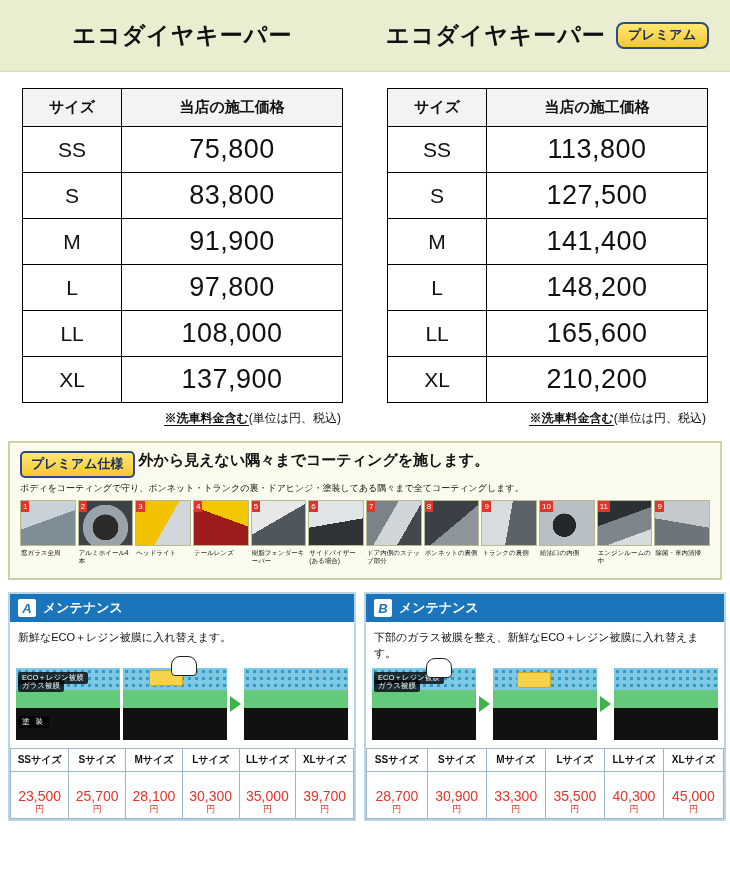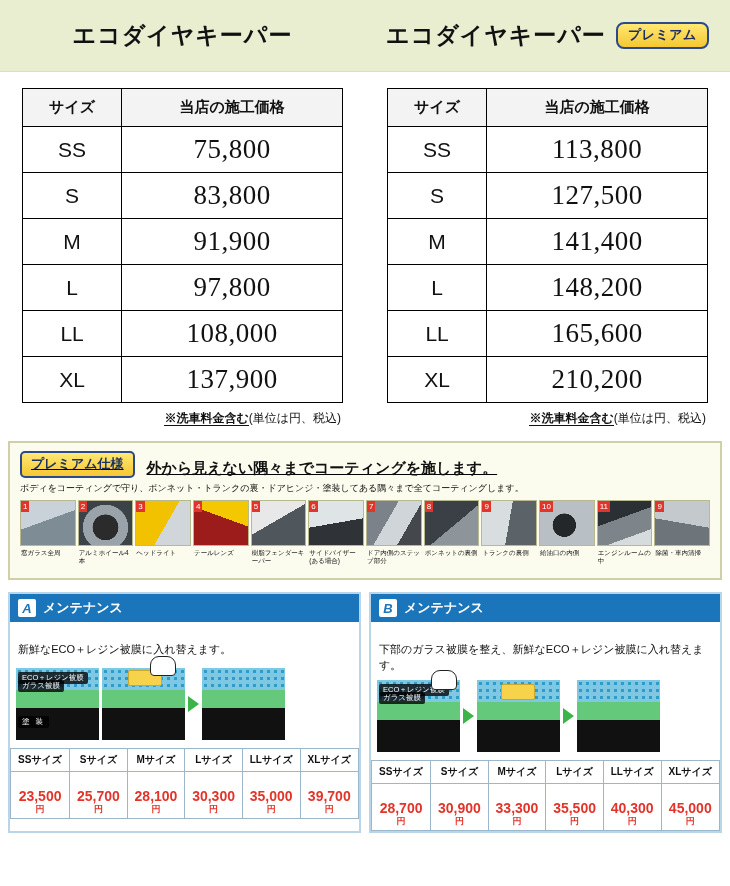--- a/index.html
+++ b/index.html
@@ -74,42 +74,40 @@
     font-size: 21px;
     background: #fff;
     color: #111;
     height: 46px;
   }
   table.price td.price-val {
     font-size: 27px;
     color: #111;
     font-weight: normal;
     letter-spacing: 0.5px;
-    font-family: Liberation Serif, serif;
   }
   .note {
     text-align: right;
     font-size: 12px;
     margin: 7px 2px 0 0;
     color: #111;
   }
   .note b { border-bottom: 1px solid #111; font-weight: bold; }
 
   
   .premium-panel {
     margin: 14px 8px 0 8px;
     border: 2px solid #cfcfa8;
     background: #fbfbee;
     padding: 8px 10px 6px 10px;
   }
   .pp-head {
     display: flex;
-    align-items: flex-end;
-    gap: 12px;
-    text-decoration: underline;
+    align-items: flex-start;
+    gap: 4px;
   }
   .pp-badge {
     display: inline-block;
     padding: 2px 9px 3px;
     border-radius: 5px;
     border: 2px solid #2b4a8b;
     background: linear-gradient(#ffe873, #f5c733);
     color: #1c2f63;
     font-size: 13px;
     font-weight: bold;
@@ -193,35 +191,35 @@
     font-weight: bold;
     font-style: italic;
     font-size: 13px;
     width: 18px; height: 18px;
     display: flex; align-items: center; justify-content: center;
     border-radius: 2px;
   }
   .maint-title { font-size: 13px; font-weight: bold; }
   .maint-desc {
     font-size: 11px;
-    padding: 20px 8px 4px 8px;
+    padding: 8px 8px 4px 8px;
     color: #111;
     line-height: 1.45;
     min-height: 44px;
   }
   
   .diagram {
     display: flex;
     align-items: center;
     gap: 3px;
     padding: 2px 6px 8px 6px;
   }
   .diag-block {
     position: relative;
-    width: 83px;
+    width: 104px;
     height: 72px;
     flex: 0 0 auto;
   }
   .layer {
     position: absolute; left: 0; right: 0;
   }
   .l-eco {
     top: 0; height: 22px;
     background: #7ec8e3;
     background-image: radial-gradient(#2e9bc9 1.5px, transparent 1.6px);
@@ -286,21 +284,21 @@
     background: #fff;
     font-size: 10px;
     font-weight: bold;
     color: #111;
     padding: 4px 0;
   }
   table.maint-price td {
     border-color: #9bb7c9;
     font-size: 14px;
     color: #e2342a;
-    font-weight: bold;
+    font-weight: normal;
     padding: 16px 0 4px;
     line-height: 1.15;
     margin-top: 16px;
   }
   table.maint-price td span.yen {
     display: block;
     font-size: 9px;
   }
 </style>
 </head>

